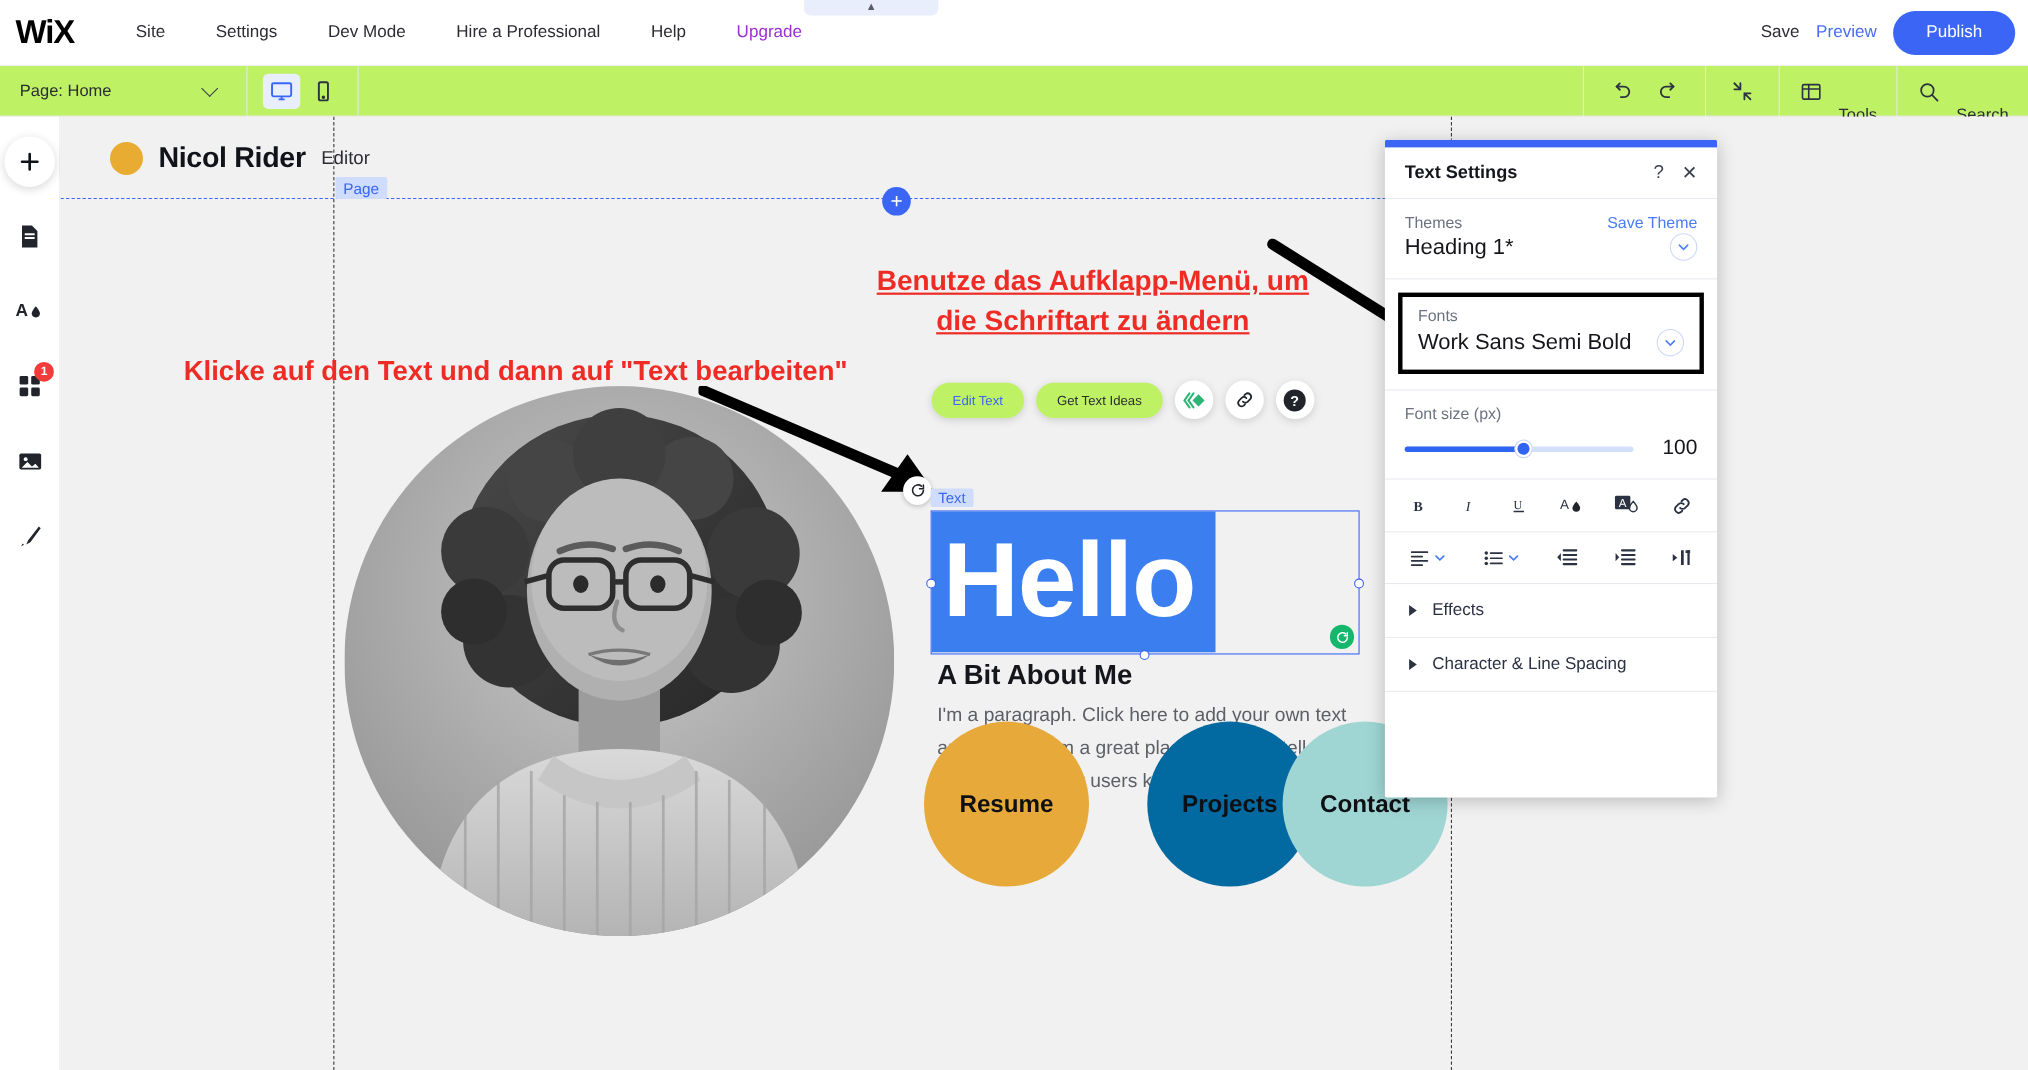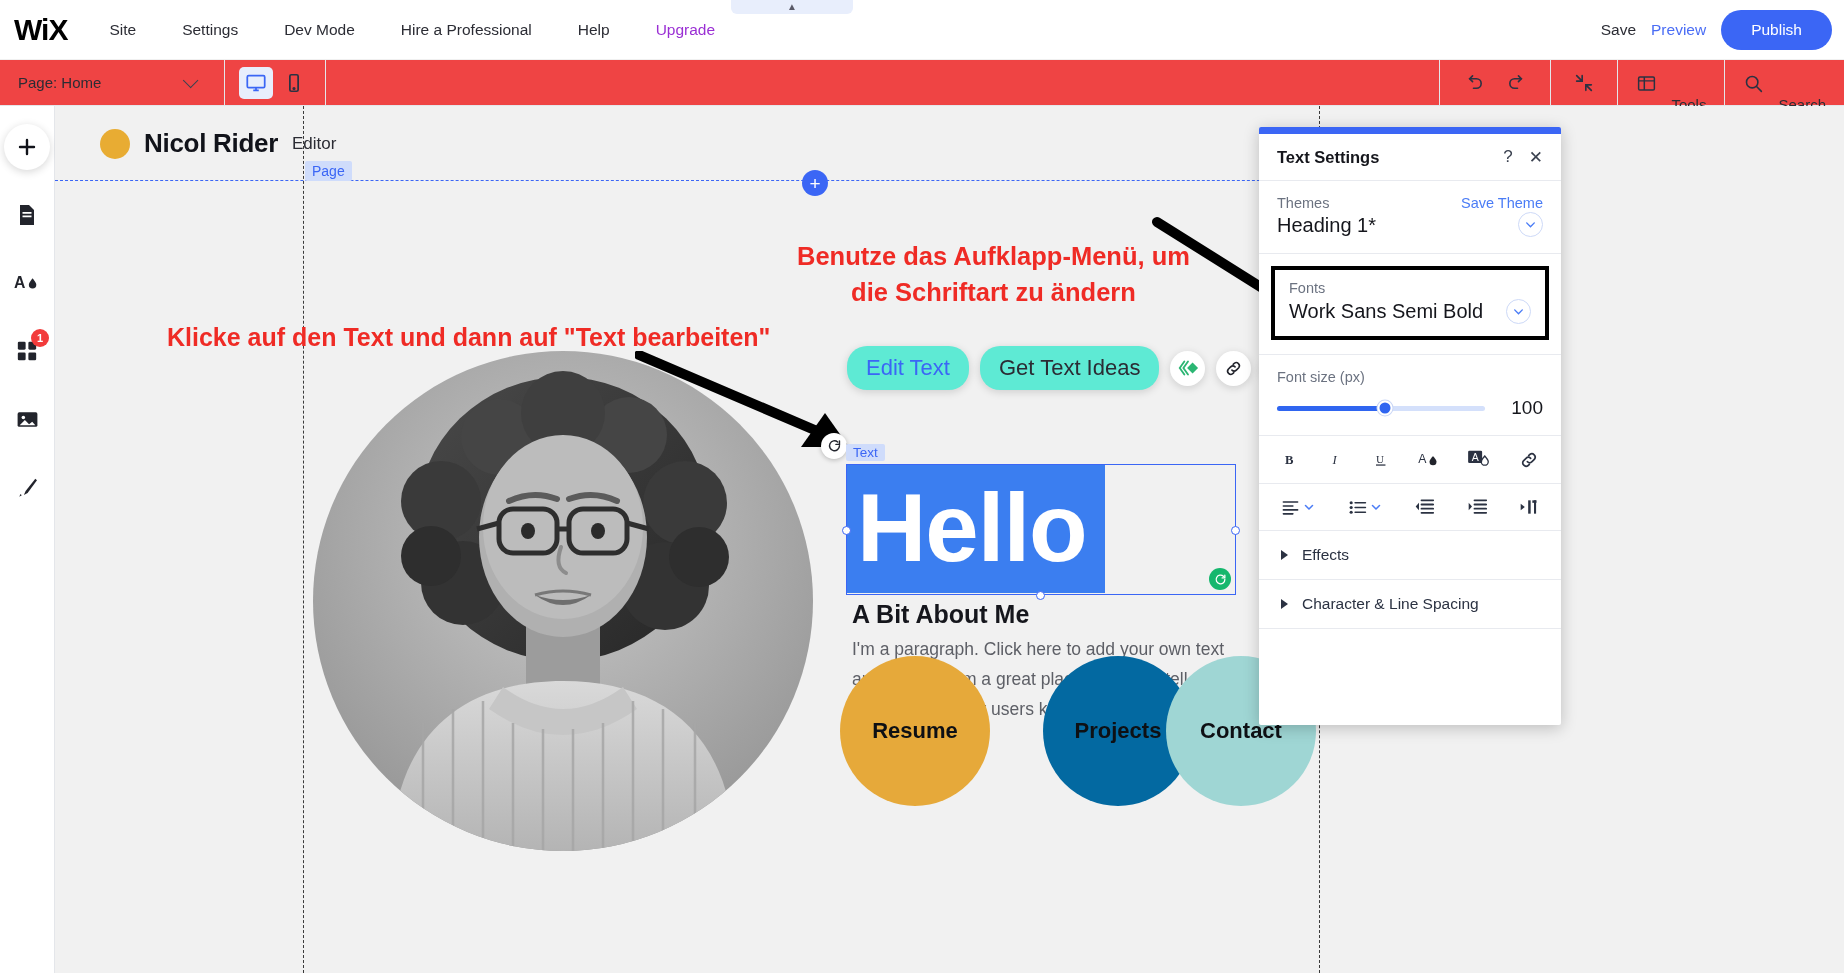--- a/index.html
+++ b/index.html
@@ -14,21 +14,21 @@
   
   .topbar {
     position: absolute; top: 0; left: 0; width: 1844px; height: 60px;
     background: #ffffff; display: flex; align-items: center;
     border-bottom: 1px solid #f0f0f0;
   }
   .wix-logo {
     margin-left: 14px; font-size: 30px; font-weight: 800; letter-spacing: -1px;
     color: #000; font-family: "Liberation Sans", sans-serif;
   }
-  .topnav { display: flex; align-items: flex-start; margin-left: 42px; gap: 46px; }
+  .topnav { display: flex; align-items: flex-start; margin-left: 56px; gap: 46px; }
   .topnav-item { font-size: 15.5px; color: #2b2c34; cursor: pointer; white-space: nowrap; }
   .topnav-item.upgrade { color: #9a2fd4; }
   .topbar-right {
     position: absolute; right: 12px; top: 0; height: 60px;
     display: flex; align-items: center; gap: 15px;
   }
   .tb-link { font-size: 15.5px; color: #2b2c34; cursor: pointer; }
   .tb-link.preview { color: #4a6df5; }
   .publish-btn {
     background: #3b66f5; color: #fff; border: none; border-radius: 22px;
@@ -38,21 +38,21 @@
   .tab-handle {
     position: absolute; left: 731px; top: 0; width: 122px; height: 14px;
     background: #e8eefc; border-radius: 0 0 6px 6px;
     display: flex; align-items: center; justify-content: center;
   }
   .tab-handle .chev { font-size: 10px; color: #5a5a68; line-height: 1; }
 
   
   .secondbar {
     position: absolute; top: 60px; left: 0; width: 1844px; height: 46px;
-    background: #ef4444; display: flex; align-items: center;
+    background: #bef264; display: flex; align-items: center;
     border-bottom: 1px solid #e4e6ea;
   }
   .page-select {
     display: flex; align-items: center; width: 224px; height: 46px;
     padding-left: 18px; cursor: pointer; position: relative;
   }
   .page-select .lbl { font-size: 15px; color: #2b2c34; }
   .page-select .caret {
     position: absolute; right: 30px; width: 11px; height: 11px;
     border-right: 1.6px solid #3b4250; border-bottom: 1.6px solid #3b4250;
@@ -134,21 +134,21 @@
     justify-content: center; font-size: 19px; line-height: 1; cursor: pointer;
   }
 
   
   .annot {
     position: absolute; color: #ef2b25; font-weight: 700;
     font-family: "Liberation Sans", sans-serif; white-space: nowrap;
   }
   .annot.a1 { left: 112px; top: 217px; font-size: 25px; }
   .annot.a2 { left: 742px; top: 132px; font-size: 25.5px; text-align: center; }
-  .annot.a2 div { line-height: 1.42; }
+  .annot.a2 div { line-height: 1.42; text-decoration: underline; }
 
   
   .photo-wrap {
     position: absolute; left: 258px; top: 245px; width: 500px; height: 500px;
     border-radius: 50%; overflow: hidden;
   }
 
   
   .sel-box {
     position: absolute; left: 791px; top: 358px; width: 390px; height: 131px;
@@ -178,21 +178,21 @@
     position: absolute; right: 4px; bottom: 4px; width: 22px; height: 22px;
     border-radius: 50%; background: #15b76d; color: #fff;
     display: flex; align-items: center; justify-content: center; font-size: 13px;
   }
 
   
   .edit-toolbar {
     position: absolute; left: 792px; top: 240px; display: flex; align-items: center; gap: 11px;
   }
   .pill {
-    background: #5eead4; border-radius: 20px; padding: 9px 19px; font-size: 22px;
+    background: #bef264; border-radius: 20px; padding: 9px 19px; font-size: 12px;
     box-shadow: 0 2px 8px rgba(0,0,0,0.15); cursor: pointer; white-space: nowrap;
   }
   .pill.primary { color: #3b66f5; }
   .pill.secondary { color: #2b2c34; }
   .round-btn {
     width: 35px; height: 35px; border-radius: 50%; background: #fff;
     box-shadow: 0 2px 8px rgba(0,0,0,0.15); display: flex;
     align-items: center; justify-content: center; cursor: pointer;
   }
 

